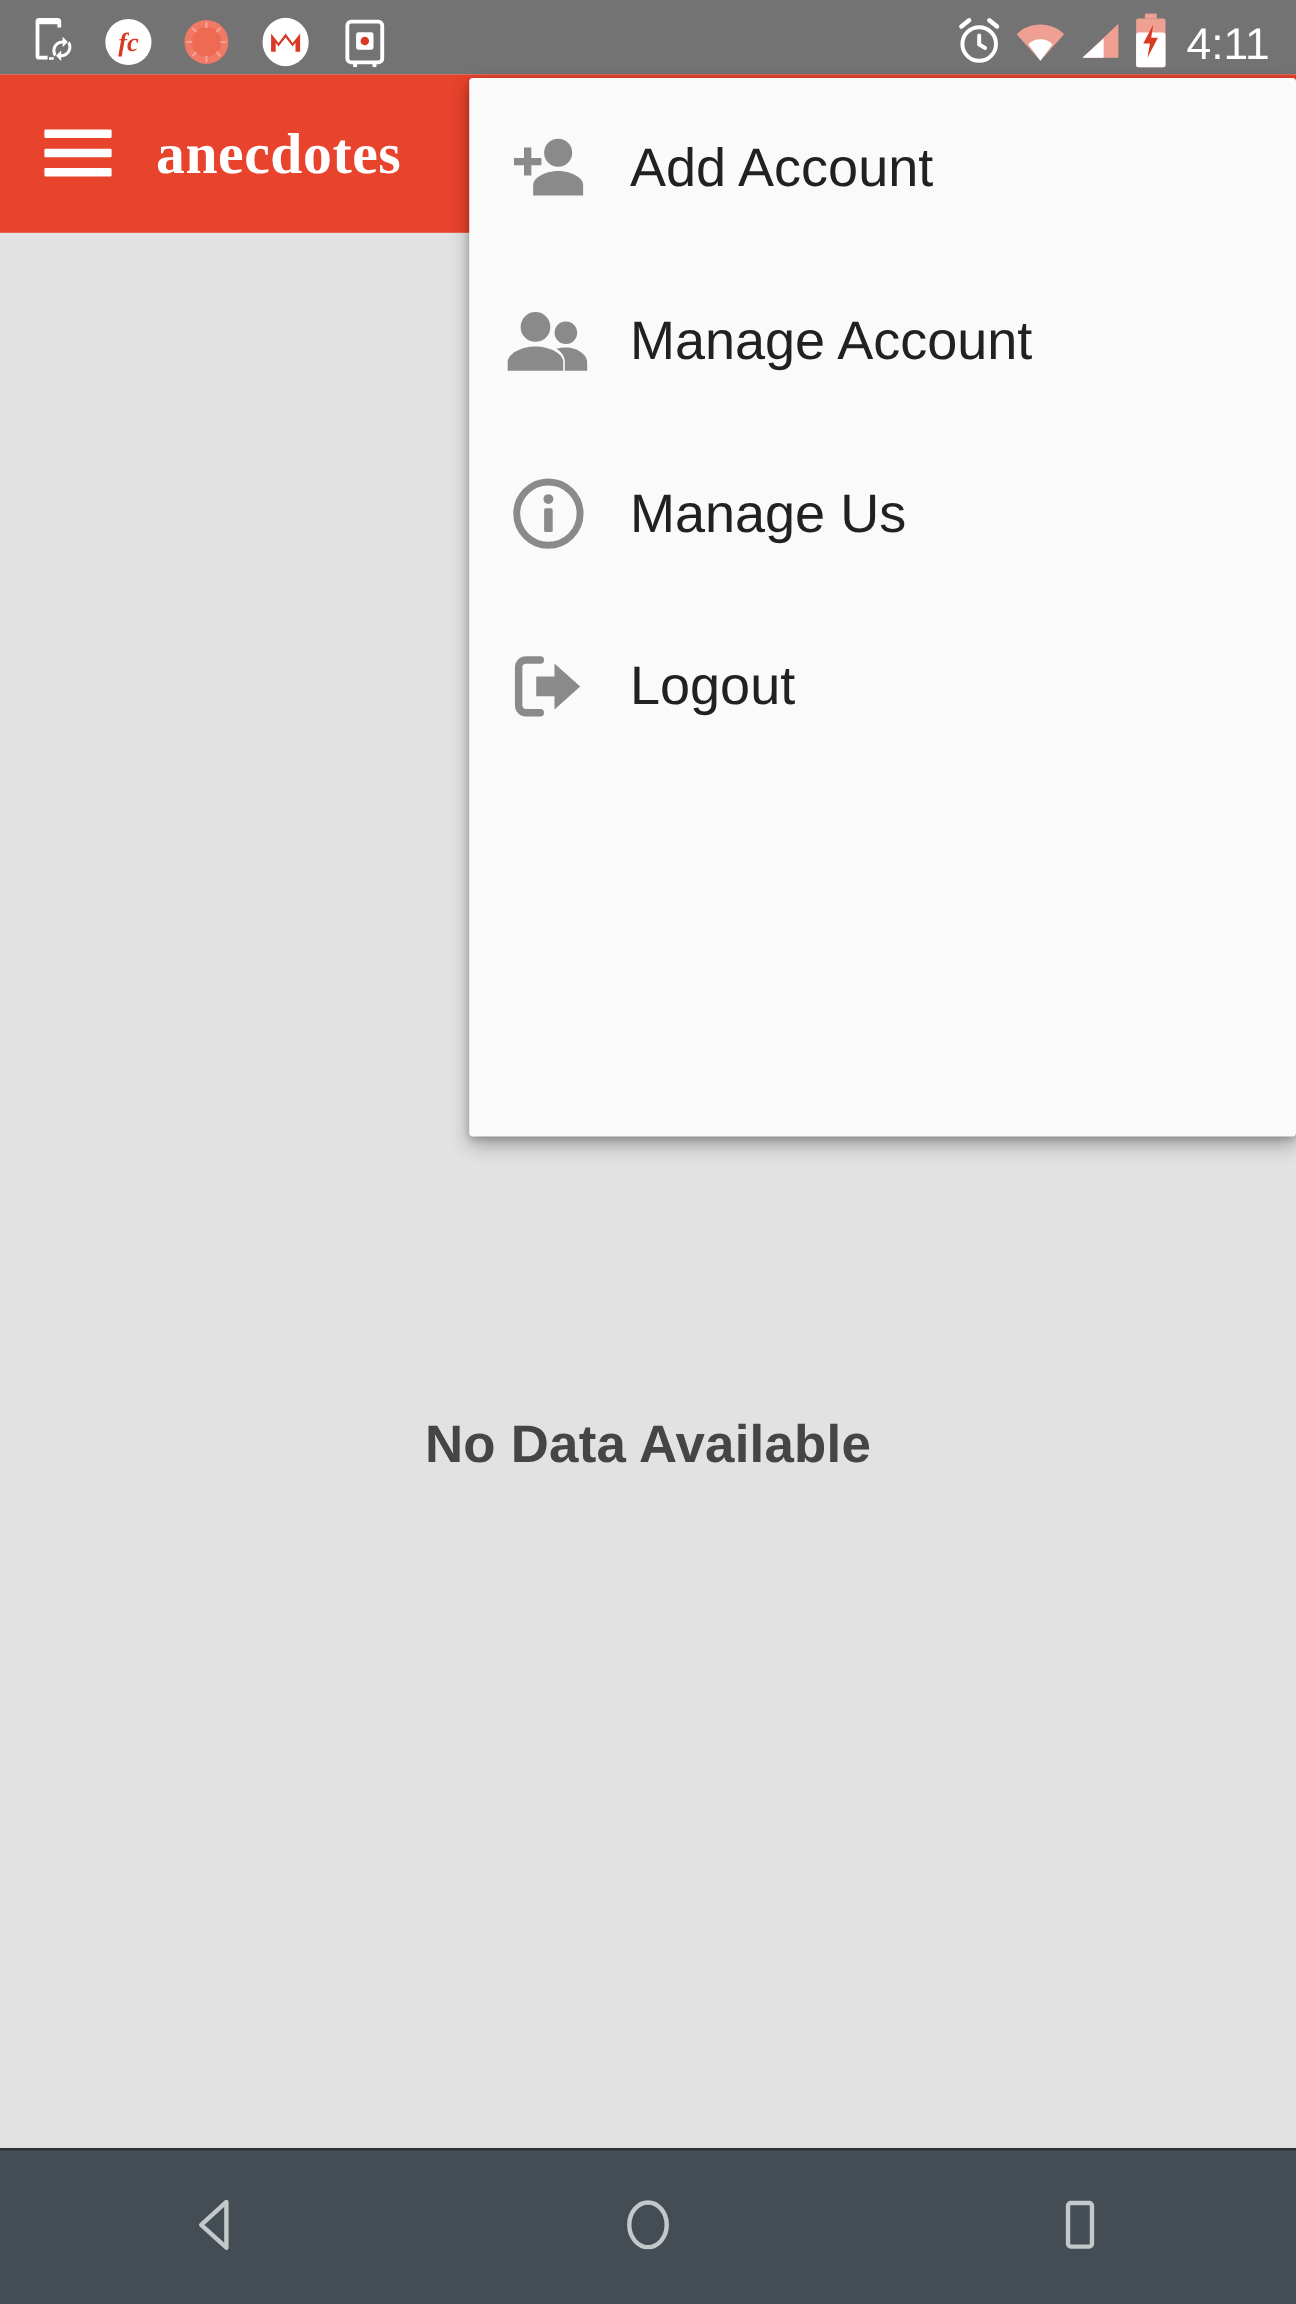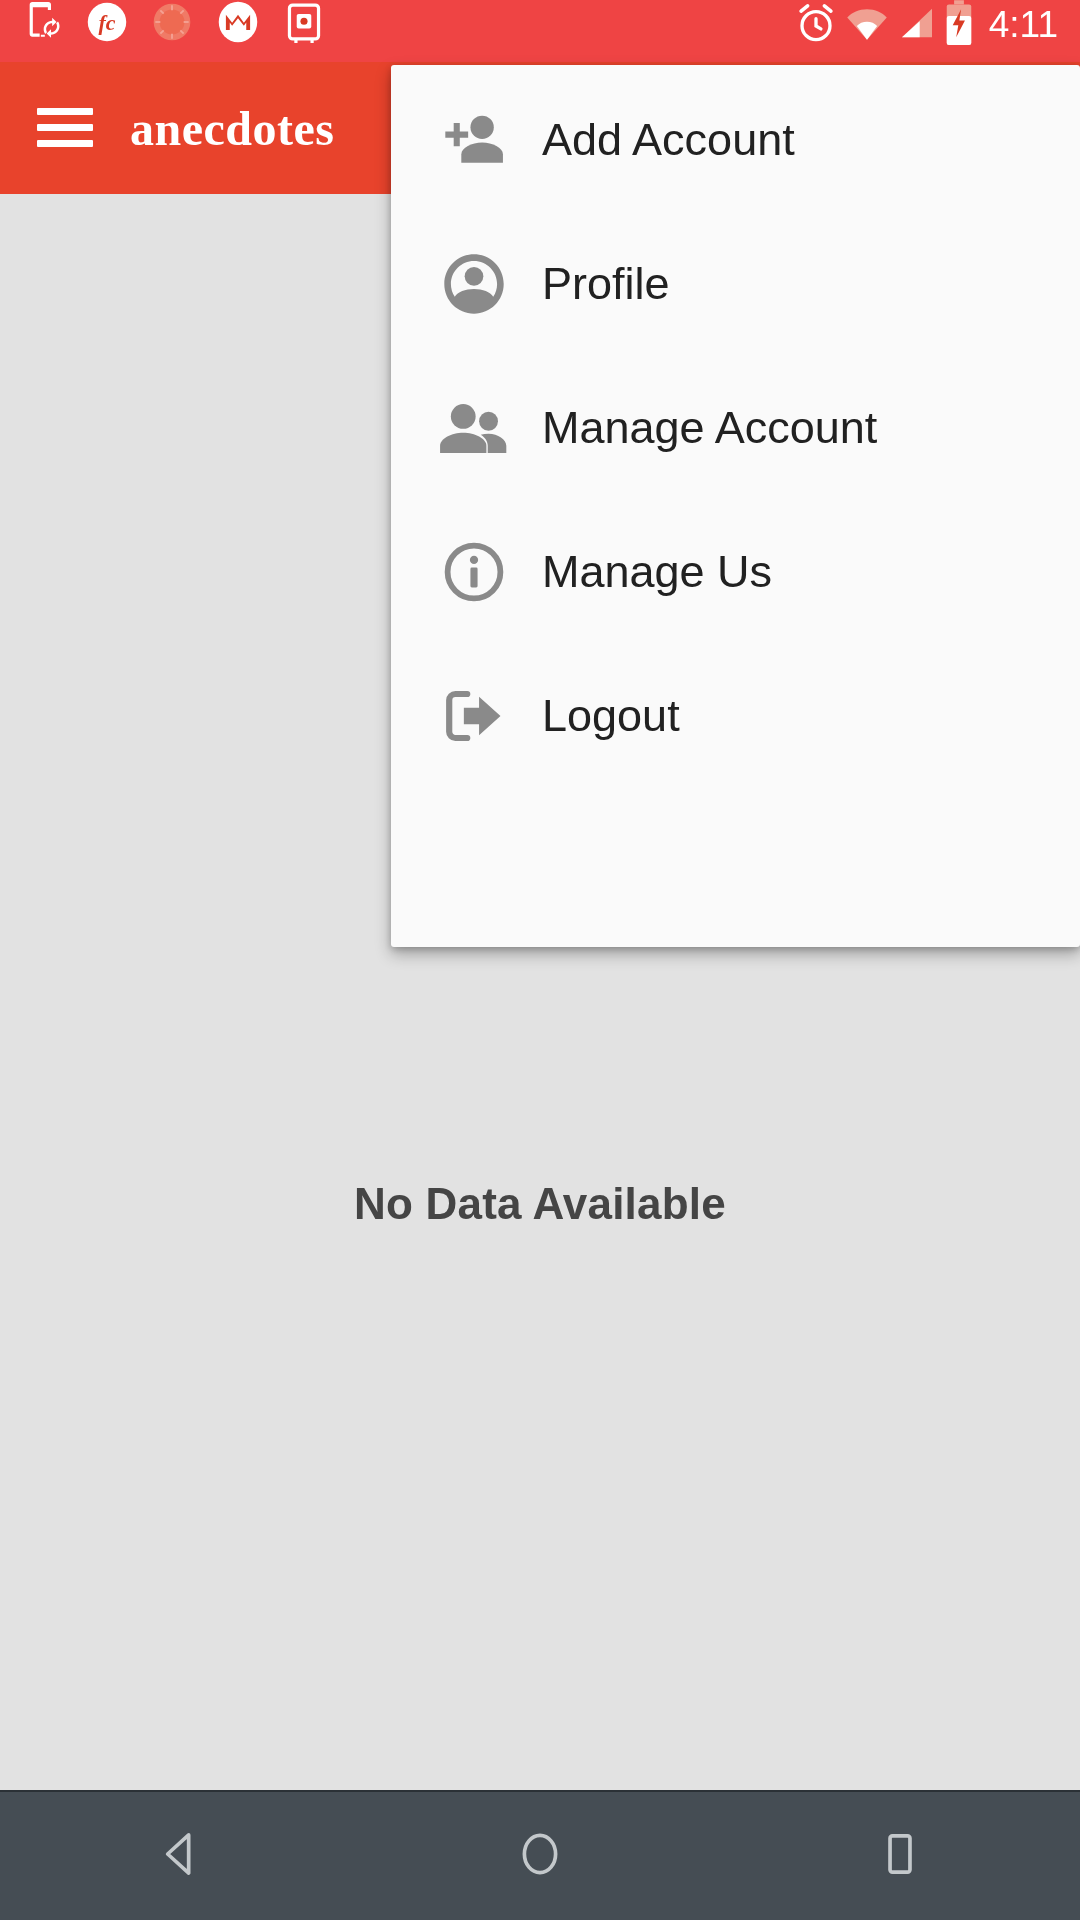--- a/index.html
+++ b/index.html
@@ -12,22 +12,22 @@
   #screen {
     position:relative;
     width:1080px; height:1920px;
     background:#e2e2e2;
   }
 
   
   #status-bar {
     position:absolute; top:0; left:0;
     width:1080px; height:62px;
-    background:#ef4444;
-    display:flex; align-items:flex-start;
+    background:#737373;
+    display:flex; align-items:flex-end;
     padding:0 22px;
   }
   .status-left { display:flex; align-items:center; gap:24px; flex:1; }
   .status-right { display:flex; align-items:center; gap:8px; }
   .sicon { display:block; }
   .status-time {
     color:#ffffff; font-size:37px; font-weight:400;
     letter-spacing:0px; margin-left:8px;
     font-family:"Liberation Sans", sans-serif;
   }
@@ -83,21 +83,21 @@
     width:689px; height:882px;
     background:#fafafa;
     border-radius:3px;
     box-shadow:0 7px 16px rgba(0,0,0,0.30), 0 2px 6px rgba(0,0,0,0.18);
     z-index:5;
     overflow:hidden;
   }
   .menu-item {
     display:flex; align-items:center;
     height:144px;
-    padding-left:45px;
+    padding-left:28px;
     cursor:pointer;
   }
   .menu-item:first-child { margin-top:3px; }
   .menu-icon {
     width:76px; min-width:76px; height:76px;
     display:flex; align-items:center; justify-content:center;
     margin-right:30px;
   }
   .menu-label {
     font-size:45px;
@@ -237,29 +237,20 @@
       <span class="menu-icon">
         <svg width="66" height="60" viewBox="0 0 26 22">
           <circle cx="16.2" cy="6" r="4.6" fill="#8a8a8a"></circle>
           <path fill="#8a8a8a" d="M16.2 12c-4.1 0-8.2 2.1-8.2 4.6V20h16.4v-3.4c0-2.5-4.1-4.6-8.2-4.6z"></path>
           <path fill="#8a8a8a" d="M5 4.3h2.4v3.4h3.3v2.4H7.4v3.4H5V10.1H1.7V7.7H5V4.3z"></path>
         </svg>
       </span>
       <span class="menu-label">Add Account</span>
     </div>
 
-    <div class="menu-item">
-      <span class="menu-icon">
-        <svg width="66" height="66" viewBox="0 0 24 24">
-          <path fill="#8a8a8a" d="M12 1.2C6.04 1.2 1.2 6.04 1.2 12S6.04 22.8 12 22.8 22.8 17.96 22.8 12 17.96 1.2 12 1.2zm0 2.4c4.63 0 8.4 3.77 8.4 8.4 0 1.72-.52 3.32-1.41 4.65-1.02-1.83-3.82-2.85-6.99-2.85s-5.97 1.02-6.99 2.85A8.33 8.33 0 0 1 3.6 12c0-4.63 3.77-8.4 8.4-8.4z"></path>
-          <circle cx="12" cy="9.2" r="3.4" fill="#8a8a8a"></circle>
-        </svg>
-      </span>
-      <span class="menu-label">Profile</span>
-    </div>
 
     <div class="menu-item">
       <span class="menu-icon">
         <svg width="70" height="58" viewBox="0 0 26 21">
           <circle cx="9" cy="6.2" r="4.6" fill="#8a8a8a"></circle>
           <path fill="#8a8a8a" d="M9 12.3c-4.3 0-8.6 2.2-8.6 4.8v2.7h17.2v-2.7c0-2.6-4.3-4.8-8.6-4.8z"></path>
           <circle cx="18.4" cy="8" r="3.5" fill="#8a8a8a"></circle>
           <path fill="#8a8a8a" d="M18.4 12.6c-1 0-2 .13-2.9.38 1.6 1.02 2.6 2.4 2.6 4.1v2.7h6.9v-2.7c0-2.3-3.1-4.48-6.6-4.48z"></path>
         </svg>
       </span>

